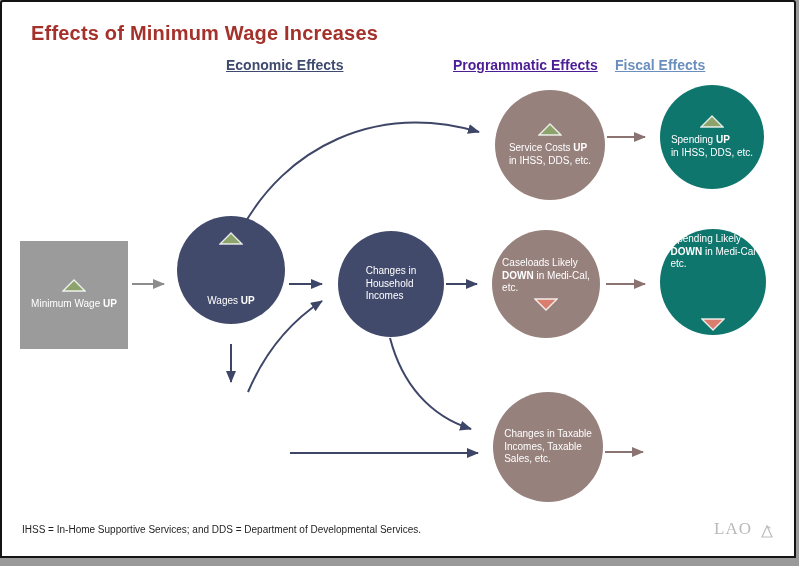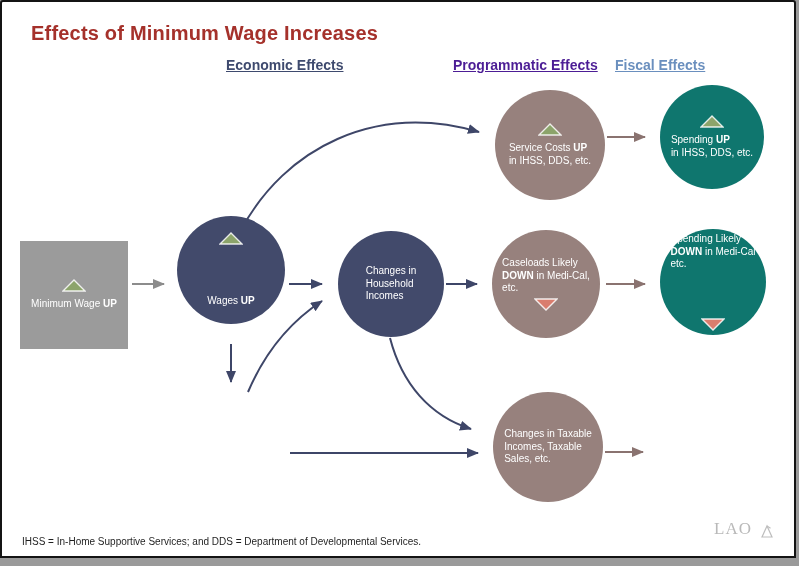--- a/index.html
+++ b/index.html
@@ -58,21 +58,21 @@
   .n-other{left:176px;top:397px;width:112px;height:112px;}
   .n-service{left:495px;top:90px;width:110px;height:110px;}
   .n-caseloads{left:492px;top:230px;width:108px;height:108px;}
   .n-taxable{left:493px;top:392px;width:110px;height:110px;}
   .n-spendup{left:660px;top:85px;width:104px;height:104px;}
   .n-spenddown{left:660px;top:229px;width:106px;height:106px;gap:44px;}
   .n-revenue{left:658px;top:392px;width:106px;height:106px;}
 
   .footnote{
     position:absolute;left:22px;top:524px;
-    font-size:10px;color:#1f1f1f;margin-top:12px;
+    font-size:10px;color:#1f1f1f;
   }
   .logo{
     position:absolute;left:714px;top:519px;
     color:#b9b9b9;font-family:"Liberation Serif", serif;
     font-size:17px;letter-spacing:1px;
     display:flex;align-items:flex-end;gap:8px;
   }
 </style>
 </head>
 <body>

